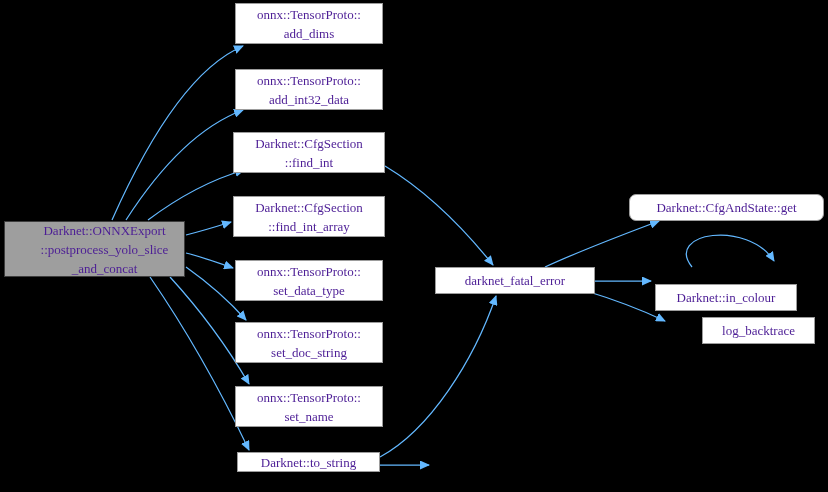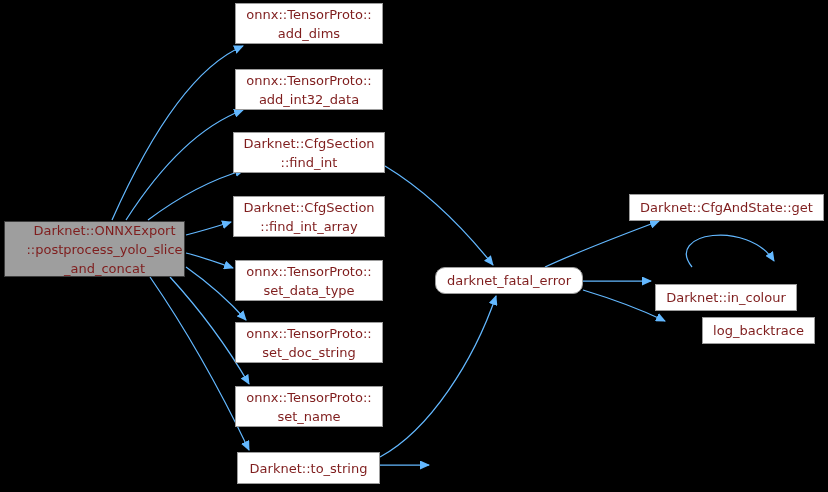--- a/index.html
+++ b/index.html
@@ -9,48 +9,49 @@
     background:#000;
     font-family:"DejaVu Sans", sans-serif;
     overflow:hidden;
   }
   #edges{position:absolute;left:0;top:0;}
   .node{
     position:absolute;
     box-sizing:border-box;
     background:#ffffff;
     border:1.3px solid #9c9c9c;
-    color:#7f1d1d;
+    color:#4c1d95;
     font-size:13px;
     line-height:19px;
     display:flex;
     align-items:center;
     justify-content:center;
     text-align:center;
     white-space:pre-line;
     cursor:pointer;
+    font-family:Liberation Serif, serif;
   }
   .node.focus{
     background:#9e9e9e;
     border:1.6px solid #3d3d3d;
     cursor:default;
   }
   
   #n-postprocess {left:4px;  top:221px; width:181px; height:56px;padding-left:20px;}
   #n-add-dims    {left:235px; top:3px;   width:148px; height:41px;}
   #n-add-int32   {left:235px; top:69px;  width:148px; height:41px;}
   #n-find-int    {left:233px; top:132px; width:152px; height:41px;}
   #n-find-int-arr{left:233px; top:196px; width:152px; height:41px;}
   #n-set-dtype   {left:235px; top:260px; width:148px; height:41px;}
   #n-set-doc     {left:235px; top:322px; width:148px; height:41px;}
   #n-set-name    {left:235px; top:386px; width:148px; height:41px;}
-  #n-to-string   {left:237px; top:452px; width:143px; height:32px;}
-  #n-fatal-error {left:435px; top:267px; width:148px; height:27px;border-radius:10px;}
+  #n-to-string   {left:237px; top:452px; width:143px; height:20px;}
+  #n-fatal-error {left:435px; top:267px; width:160px; height:27px;}
   #n-all-names   {left:432px; top:445px; width:151px; height:41px;}
-  #n-get         {left:629px; top:194px; width:195px; height:27px;}
+  #n-get         {left:629px; top:194px; width:195px; height:27px;border-radius:7px;}
   #n-in-colour   {left:655px; top:268px; width:142px; height:27px;margin-top:16px;}
   #n-backtrace   {left:669px; top:317px; width:113px; height:27px;margin-left:33px;}
 </style>
 </head>
 <body>
 
 <div id="canvas">
 
   <svg id="edges" width="828" height="492" viewBox="0 0 828 492">
     <defs>

